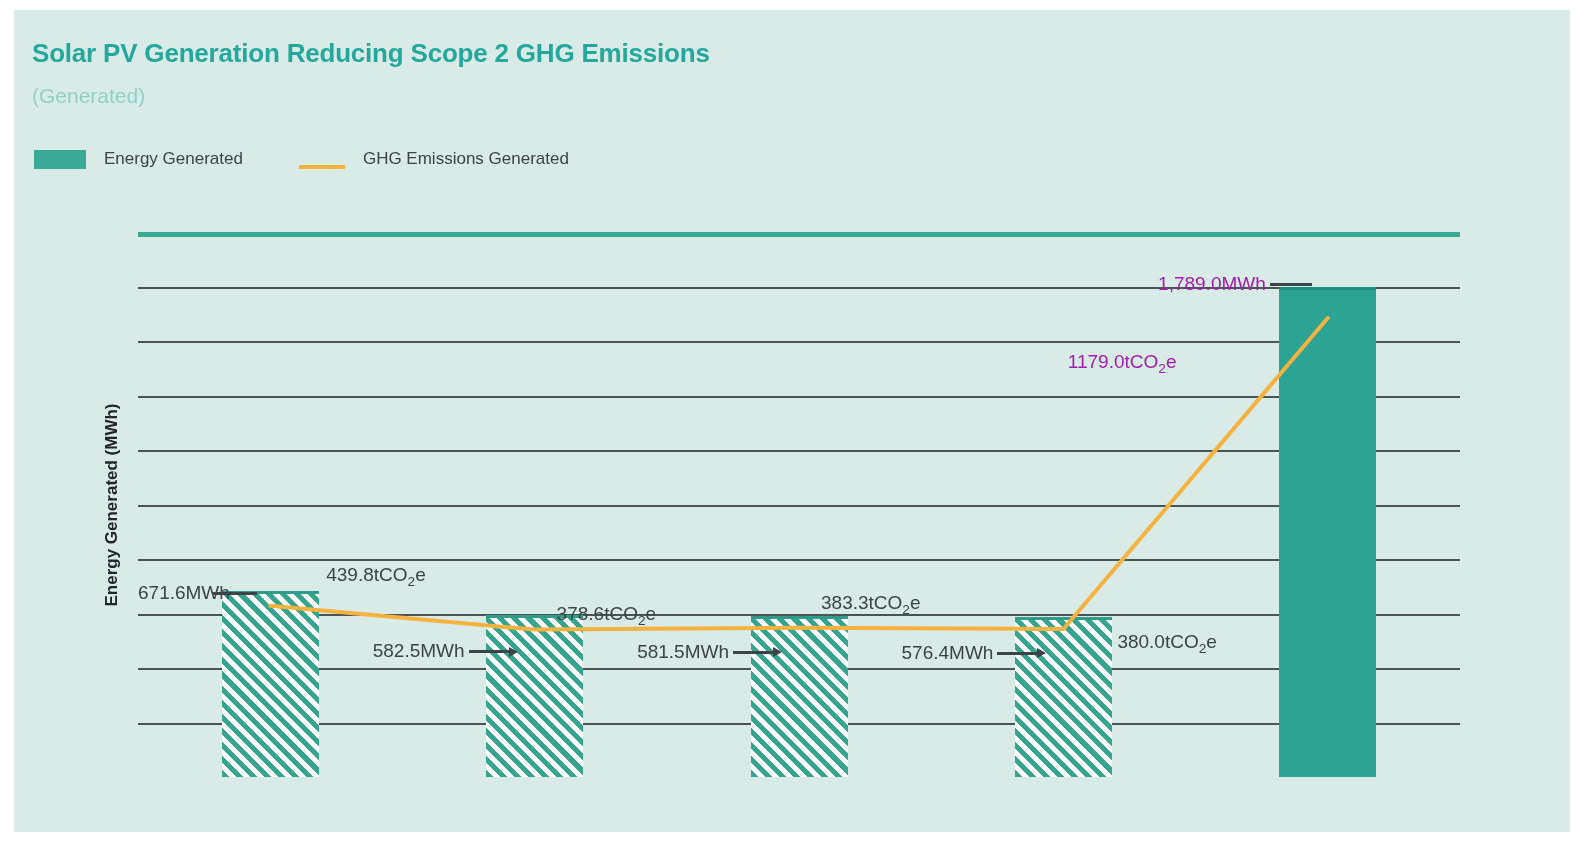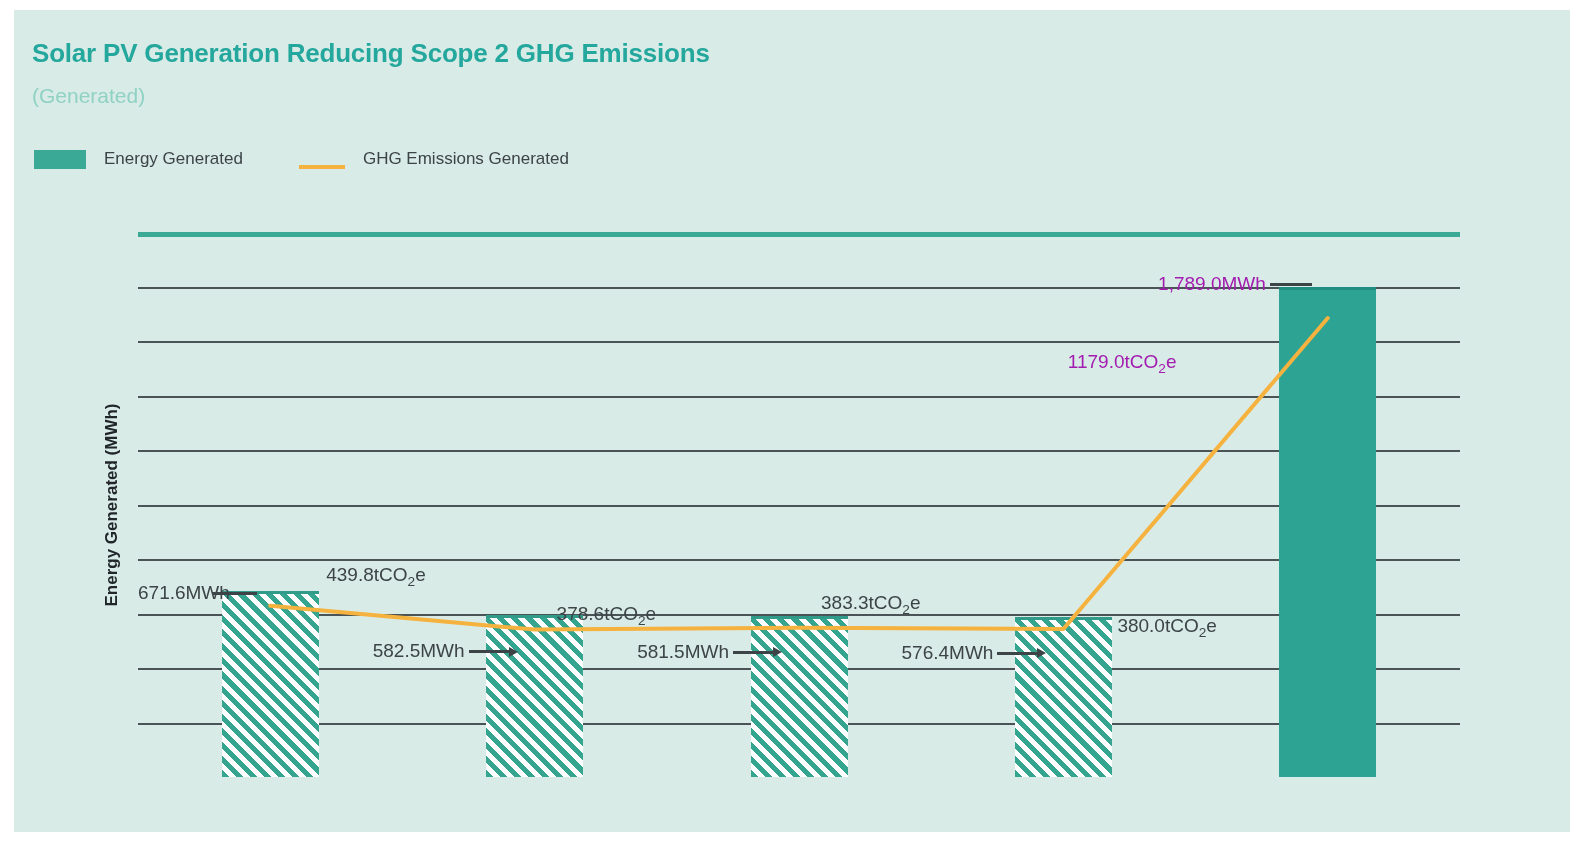--- a/index.html
+++ b/index.html
@@ -203,19 +203,19 @@
         <div class="leader" style="left: 595px; top: 418.541px; width: 40px;"></div>
         <div class="leader-arrow" style="left: 635px; top: 415.041px;"></div>
         <div class="dlabel" style="top: 409.931px; left: 0px; width: 855.4px; text-align: right;">576.4MWh</div>
         <div class="leader" style="left: 859.4px; top: 419.931px; width: 40px;"></div>
         <div class="leader-arrow" style="left: 899.4px; top: 416.431px;"></div>
         <div class="dlabel bold" style="top: 41.4975px; left: 0px; width: 1127.8px; text-align: right;">1,789.0MWh</div>
         <div class="leader" style="left: 1131.8px; top: 51.4975px; width: 42px;"></div>
         <div class="dlabel" style="top: 331.792px; left: 188.2px;">439.8tCO<sub>2</sub>e</div>
         <div class="dlabel" style="top: 371px; left: 418.6px;">378.6tCO<sub>2</sub>e</div>
         <div class="dlabel" style="top: 359.787px; left: 683px;">383.3tCO<sub>2</sub>e</div>
-        <div class="dlabel" style="top: 383px; left: 979.4px;">380.0tCO<sub>2</sub>e</div>
+        <div class="dlabel" style="top: 399px; left: 979.4px;">380.0tCO<sub>2</sub>e</div>
         <div class="dlabel bold" style="top: 119px; left: 889.8px; margin-left: 40px;">1179.0tCO<sub>2</sub>e</div>
       </div>
 
     <div id="xlabels"></div>
   </div>
 </div>
 
 </body></html>

